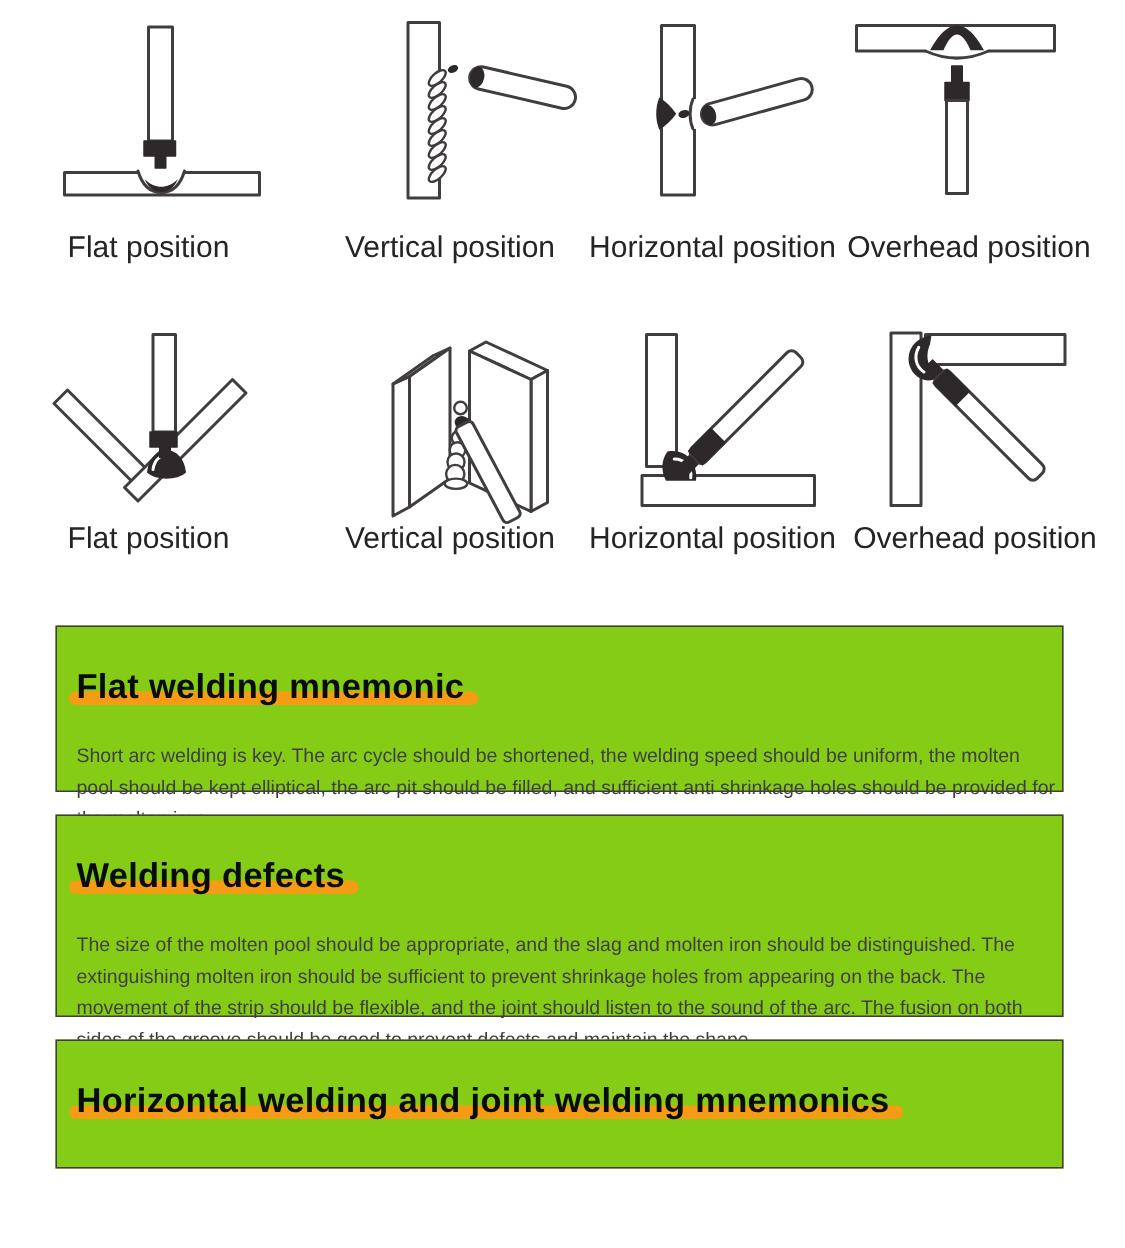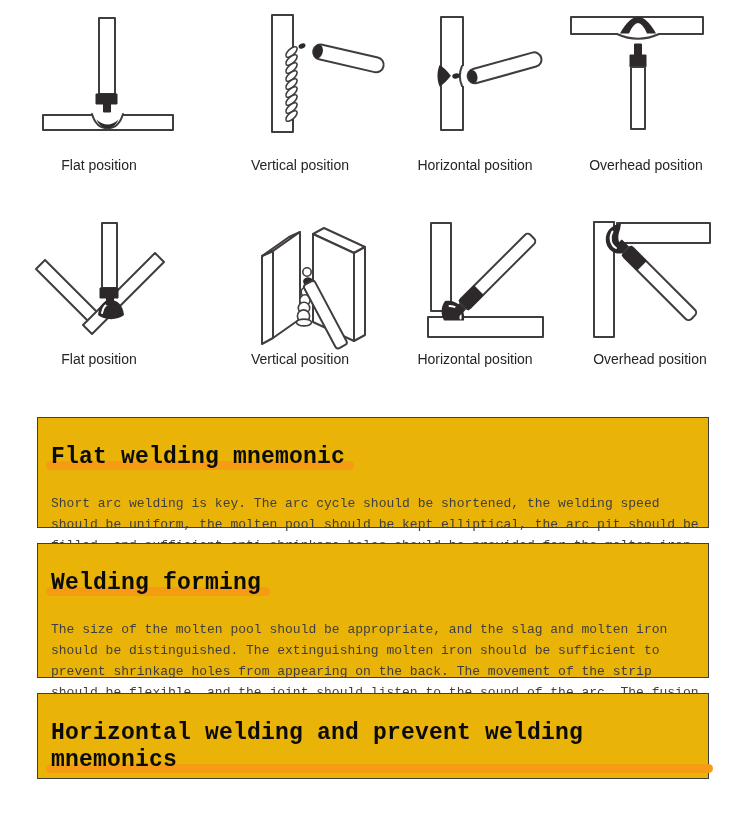--- a/index.html
+++ b/index.html
@@ -9,26 +9,26 @@
     --boxborder:#3e3e3e;
   }
   html,body{margin:0;padding:0;background:#fff;}
   .page{
     position:relative;width:750px;height:832px;background:#ffffff;
     font-family:"Liberation Sans","DejaVu Sans",sans-serif;overflow:hidden;
   }
   .fig{position:absolute;margin:0;padding:0;}
   .cap{
     position:absolute;width:176px;text-align:center;
-    font-size:14px;line-height:20px;color:#242424;
+    font-size:20px;line-height:20px;color:#242424;
   }
   .mbox{
     position:absolute;left:37px;width:672px;box-sizing:border-box;
-    background:#eab308;border:1px solid var(--boxborder);
-    padding:7px 4px 0 13px;z-index:0;font-family:Liberation Mono, monospace;
+    background:#84cc16;border:1px solid var(--boxborder);
+    padding:7px 4px 0 13px;z-index:0;
   }
   .mtitle{
     position:relative;display:inline-block;
     font-size:23px;font-weight:bold;color:#0b0b0b;line-height:27px;letter-spacing:0.2px;
   }
   .mtitle::after{
     content:"";position:absolute;left:-5px;right:-9px;bottom:1px;height:9px;
     background:var(--accent);border-radius:4.5px;z-index:-1;
   }
   .mbody{
@@ -191,21 +191,21 @@
   <div class="cap" style="left:212px;top:349px;">Vertical position</div>
   <div class="cap" style="left:387px;top:349px;">Horizontal position</div>
   <div class="cap" style="left:562px;top:349px;">Overhead position</div>
 
   <section class="mbox" style="top:417px;height:111px;">
     <h2 class="mtitle">Flat welding mnemonic</h2>
     <p class="mbody">Short arc welding is key. The arc cycle should be shortened, the welding speed should be uniform, the molten pool should be kept elliptical, the arc pit should be filled, and sufficient anti shrinkage holes should be provided for the molten iron.</p>
   </section>
 
   <section class="mbox" style="top:543px;height:135px;">
-    <h2 class="mtitle">Welding forming</h2>
+    <h2 class="mtitle">Welding defects</h2>
     <p class="mbody">The size of the molten pool should be appropriate, and the slag and molten iron should be distinguished. The extinguishing molten iron should be sufficient to prevent shrinkage holes from appearing on the back. The movement of the strip should be flexible, and the joint should listen to the sound of the arc. The fusion on both sides of the groove should be good to prevent defects and maintain the shape.</p>
   </section>
 
   <section class="mbox" style="top:693px;height:86px;">
-    <h2 class="mtitle">Horizontal welding and prevent welding mnemonics</h2>
+    <h2 class="mtitle">Horizontal welding and joint welding mnemonics</h2>
   </section>
 
 </div>
 
 </body></html>

